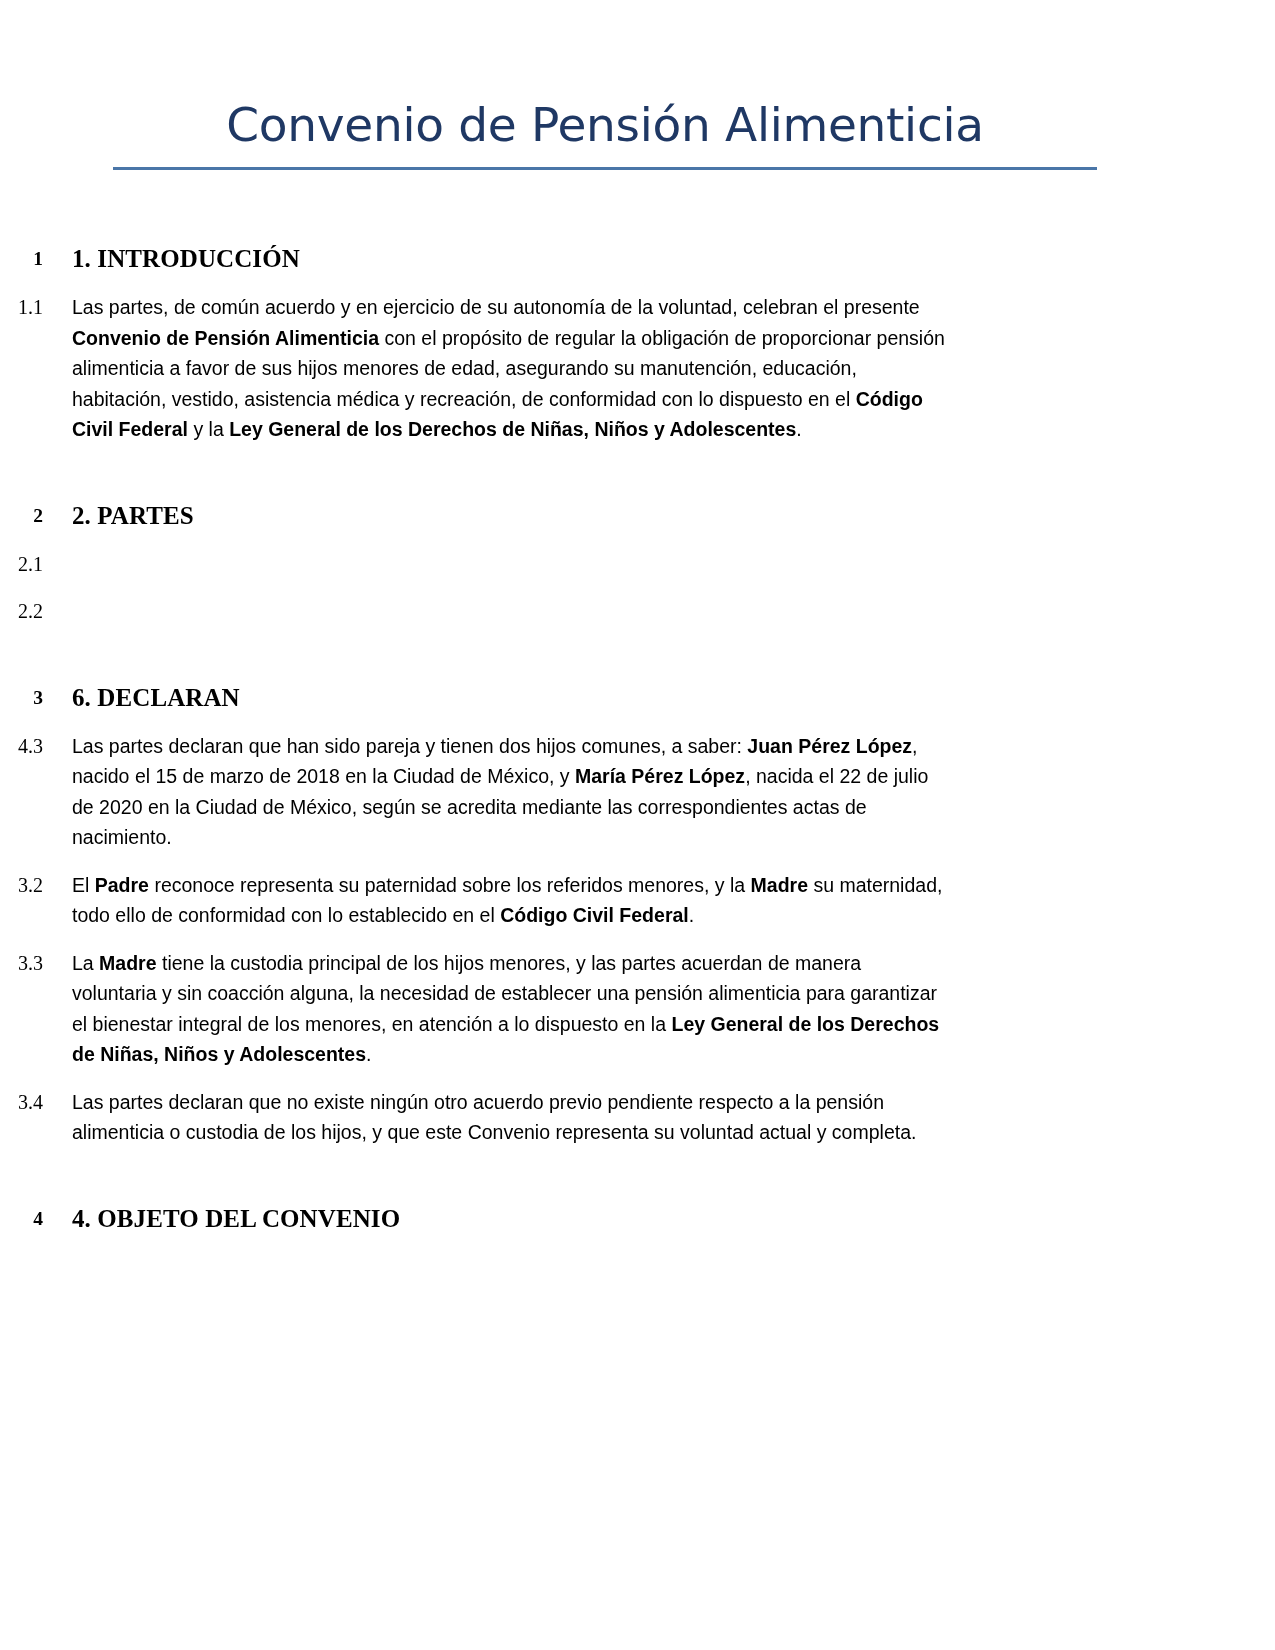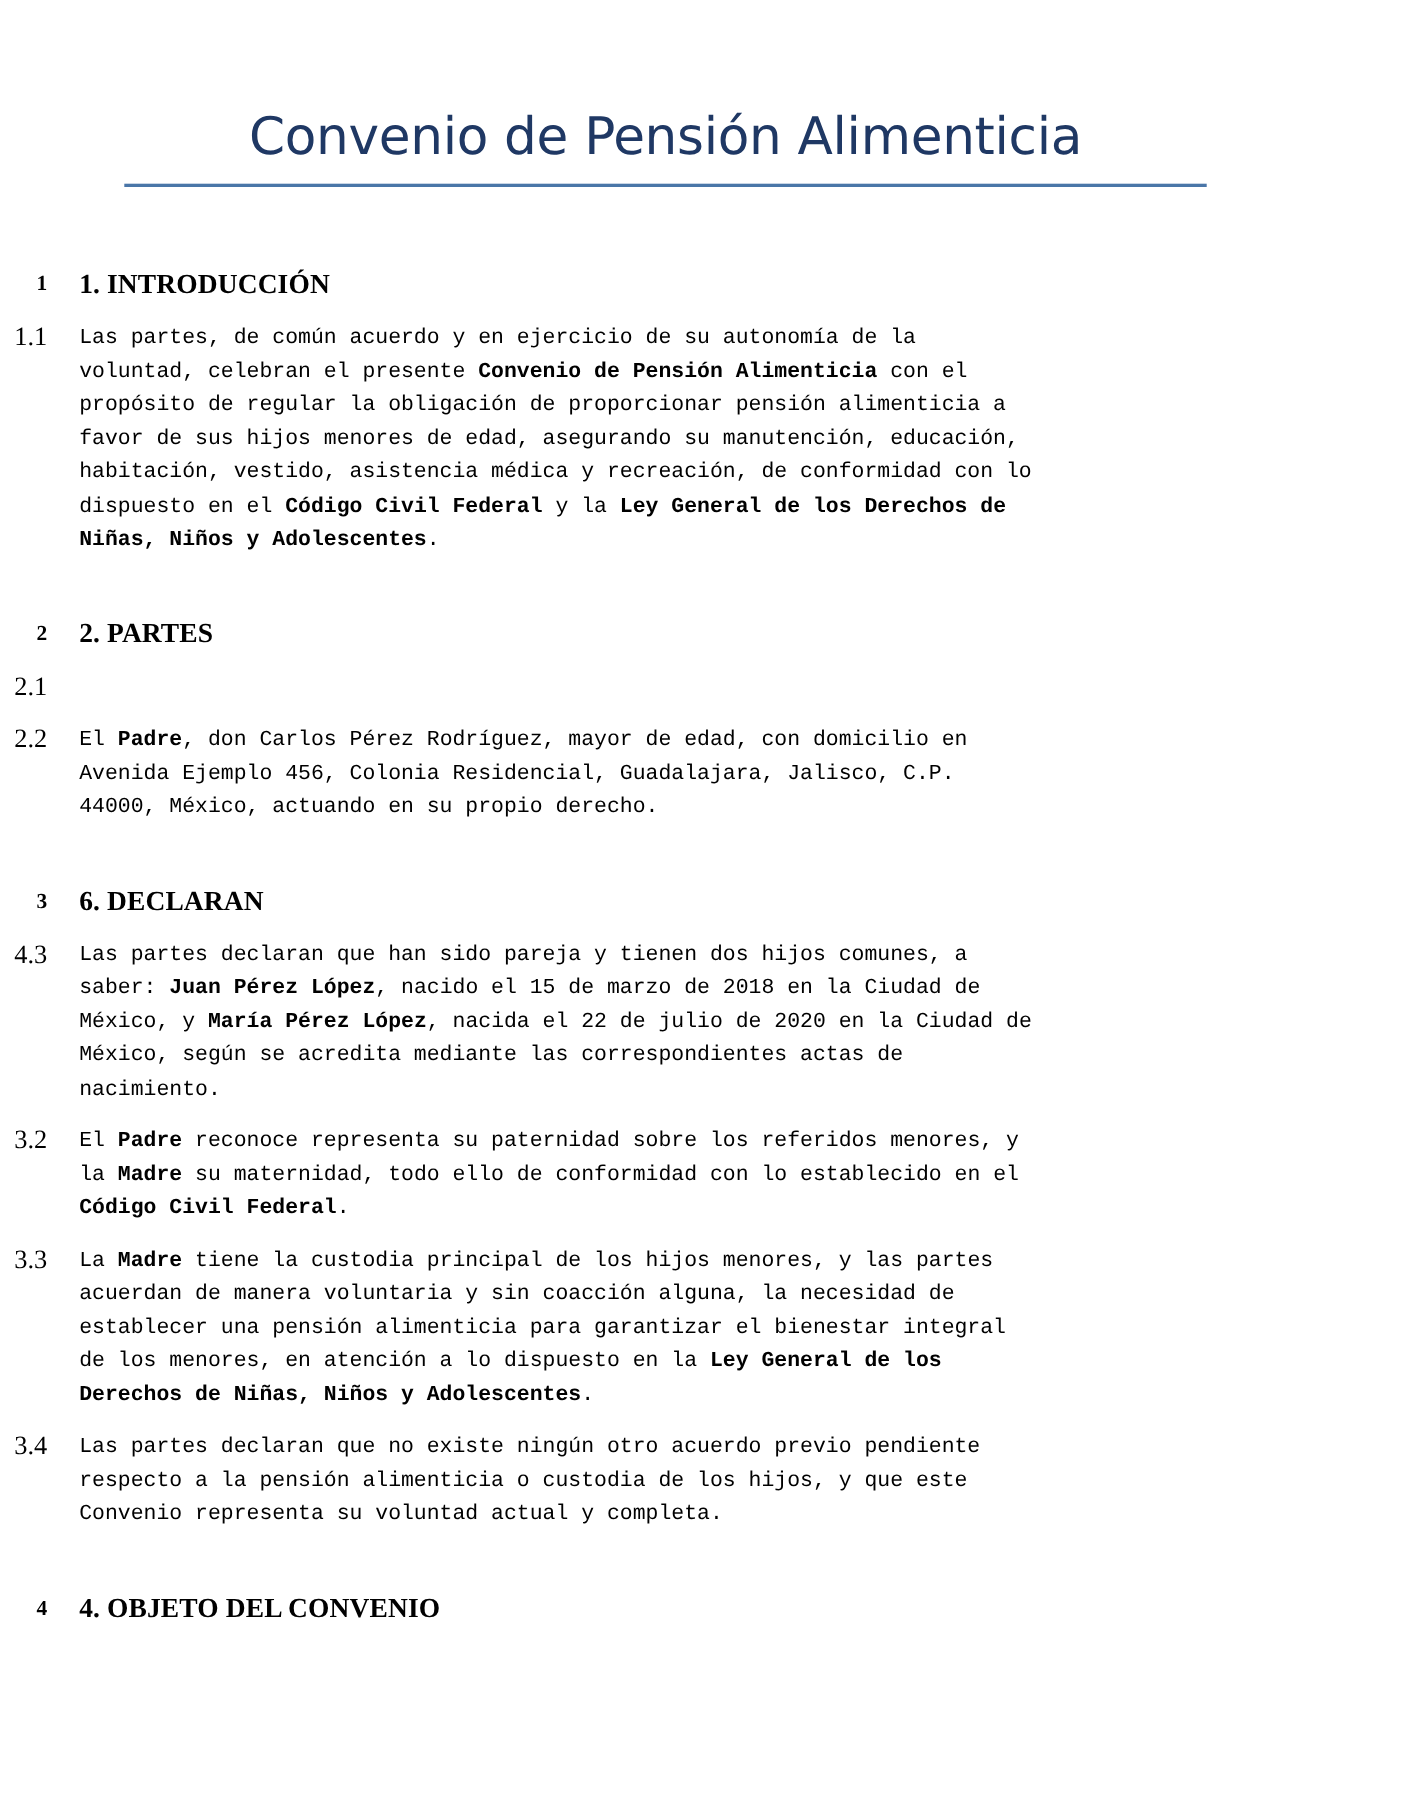--- a/index.html
+++ b/index.html
@@ -83,31 +83,31 @@
   .para {
     display: flex;
     align-items: flex-start;
     margin: 0;
     padding: 0;
   }
   .para .p-num {
     width: 43px;
     flex: 0 0 43px;
     text-align: right;
-    font-size: 24px;
+    font-size: 20px;
     line-height: 30.5px;
     font-family: "Liberation Serif", serif;
   }
   .para .p-text {
     margin-left: 29px;
     width: 875px;
     font-size: 19.5px;
     line-height: 30.5px;
     text-align: left;
-    font-family: Liberation Mono, monospace;
+    font-family: Liberation Sans, sans-serif;
   }
   .para .p-text b { font-weight: bold; }
 
   
   .sp-sec   { height: 57px; }   
   .sp-head  { height: 19px; }   
   .sp-para  { height: 17px; }   
 </style>
 </head>
 <body>
@@ -134,21 +134,20 @@
         <span class="h-num">2</span>
         <span class="h-text">2. PARTES</span>
       </div>
       <div class="sp-head"></div>
       <div class="para">
         <span class="p-num">2.1</span>
       </div>
       <div class="sp-para"></div>
       <div class="para">
         <span class="p-num">2.2</span>
-        <span class="p-text"><span>El </span><b>Padre</b><span>, don Carlos Pérez Rodríguez, mayor de edad, con domicilio en Avenida Ejemplo 456, Colonia Residencial, Guadalajara, Jalisco, C.P. 44000, México, actuando en su propio derecho.</span></span>
       </div>
       <div class="sp-sec"></div>
       <div class="heading">
         <span class="h-num">3</span>
         <span class="h-text">6. DECLARAN</span>
       </div>
       <div class="sp-head"></div>
       <div class="para">
         <span class="p-num">4.3</span>
         <span class="p-text"><span>Las partes declaran que han sido pareja y tienen dos hijos comunes, a saber: </span><b>Juan Pérez López</b><span>, nacido el 15 de marzo de 2018 en la Ciudad de México, y </span><b>María Pérez López</b><span>, nacida el 22 de julio de 2020 en la Ciudad de México, según se acredita mediante las correspondientes actas de nacimiento.</span></span>

